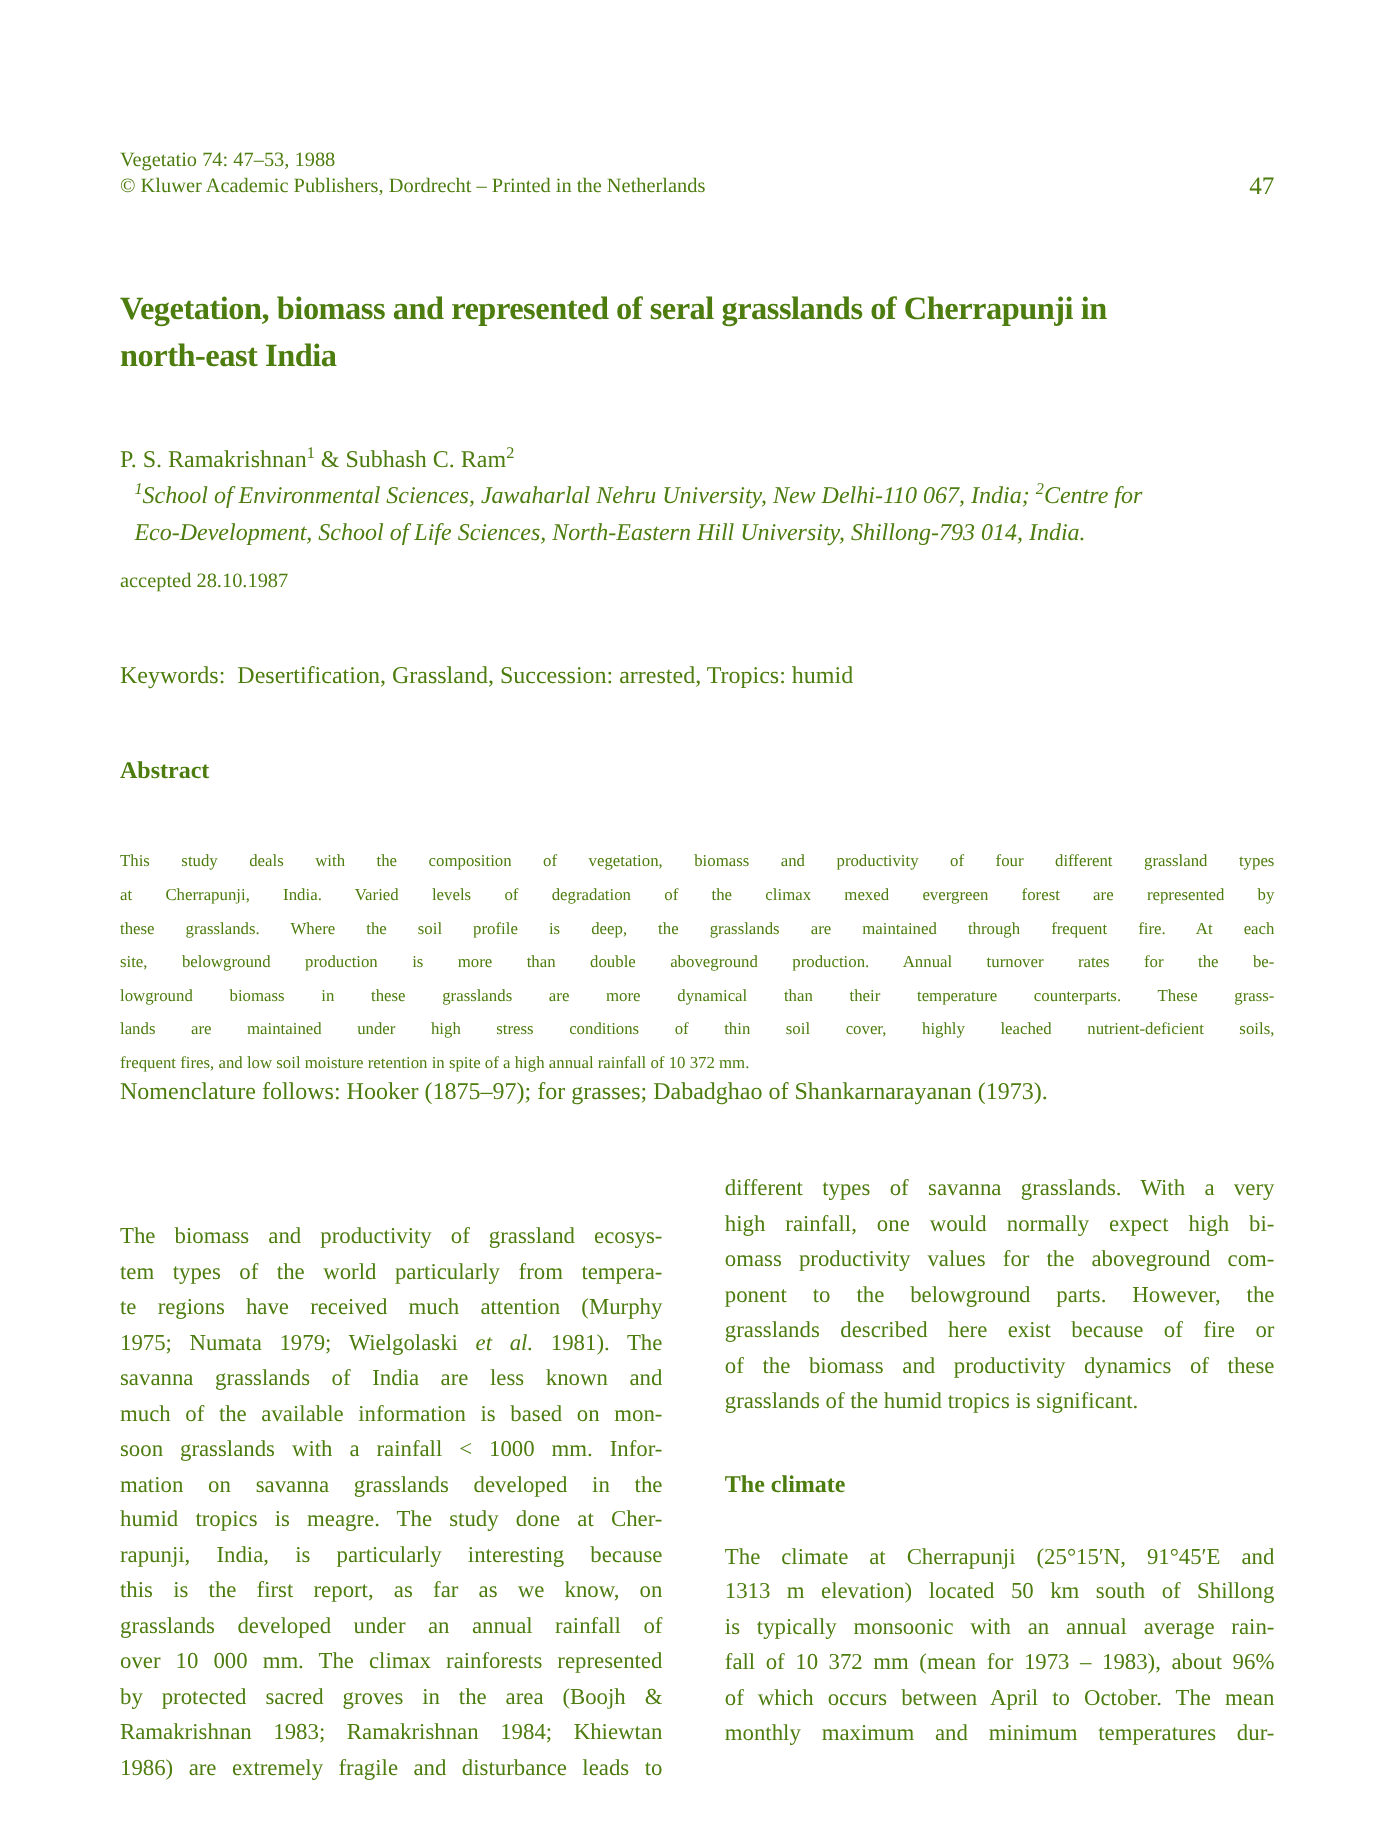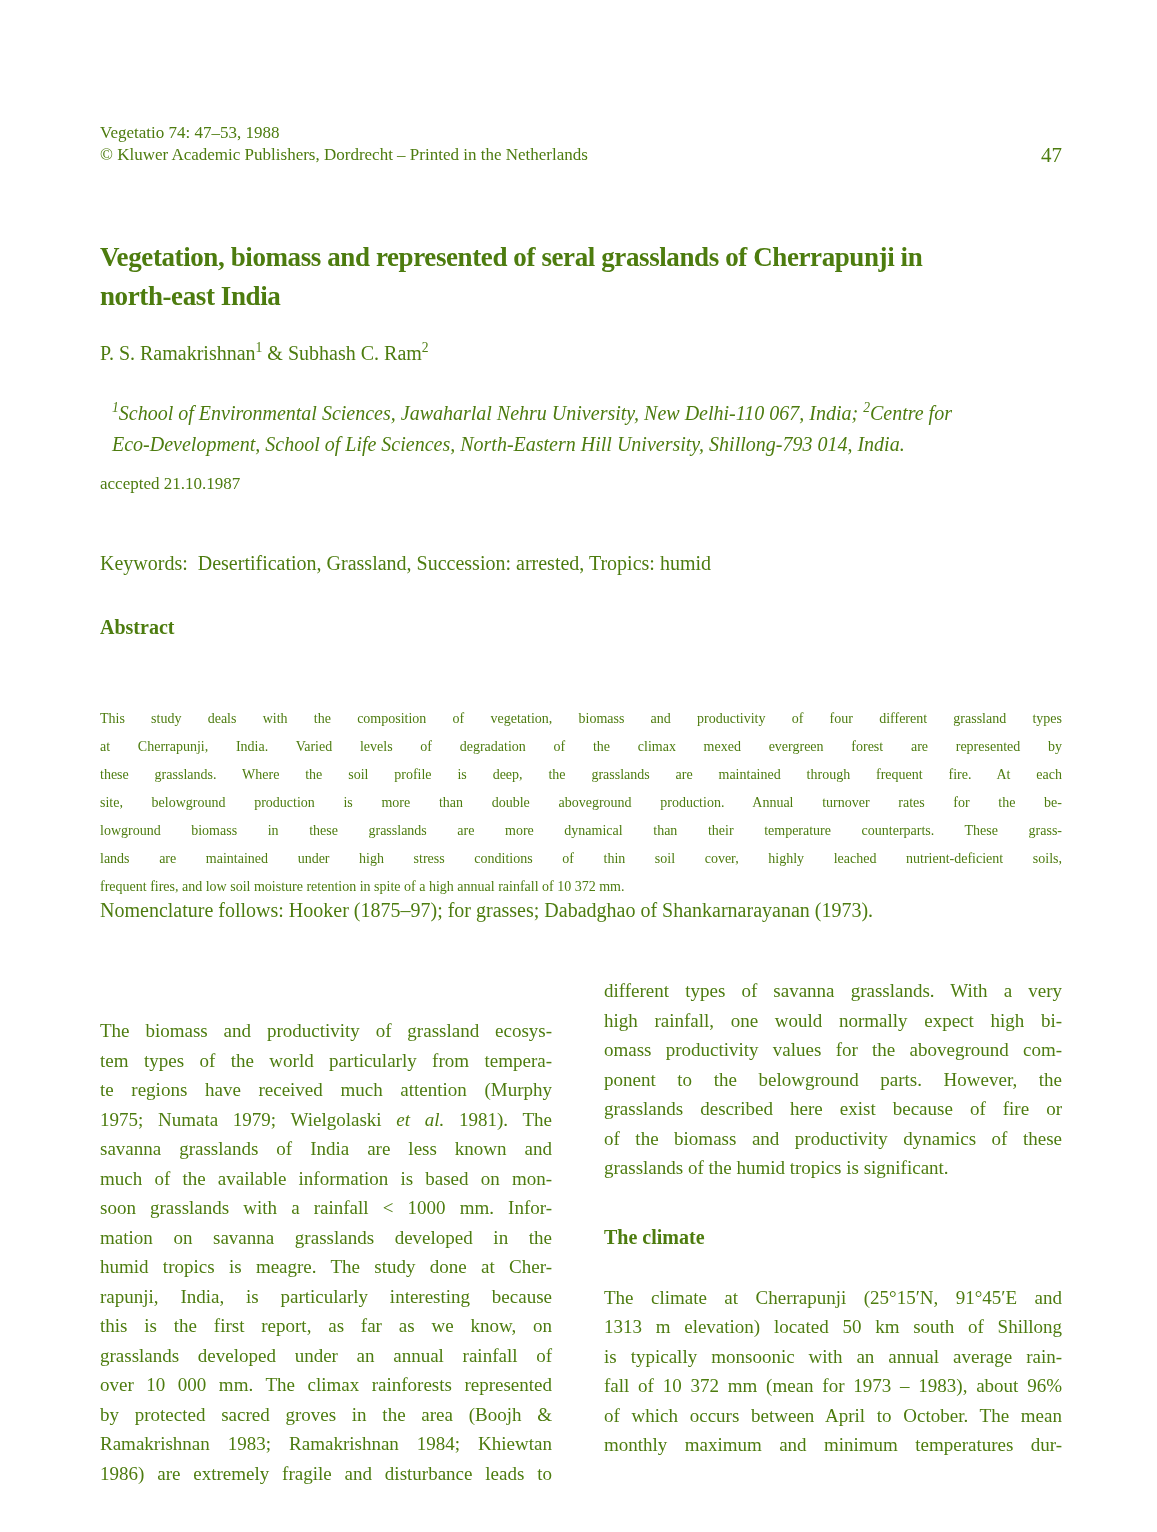--- a/index.html
+++ b/index.html
@@ -26,42 +26,42 @@
 
   
   .paper-title {
     position: absolute; left: 100px; top: 238px; width: 980px;
     font-size: 27px; font-weight: bold; line-height: 39px; letter-spacing: -0.4px;
   }
   .paper-title .line { white-space: nowrap; }
 
   
   .byline {
-    position: absolute; left: 100px; top: 342px; width: 962px;
+    position: absolute; left: 100px; top: 372px; width: 962px;
     font-size: 20px; white-space: nowrap;
   }
   .affiliation {
     position: absolute; left: 100px; top: 398px; width: 962px;
     font-size: 20px; font-style: italic; line-height: 31px; margin-left: 12px;
   }
   .affiliation .line { white-space: nowrap; }
 
   .accepted {
     position: absolute; left: 100px; top: 474px;
     font-size: 17px;
   }
 
   .keywords {
     position: absolute; left: 100px; top: 552px; width: 962px;
     font-size: 20px;
   }
   .keywords-label { margin-right: 10px; text-align: center; }
 
   .abstract-heading {
-    position: absolute; left: 100px; top: 616px;
+    position: absolute; left: 100px; top: 631px;
     font-size: 20px; font-weight: bold;
   }
   .abstract-body {
     position: absolute; left: 100px; top: 678px; width: 962px;
     font-size: 14px; line-height: 28px; margin-top: 27px;
   }
 
   .nomenclature {
     position: absolute; left: 100px; top: 899px; width: 962px;
     font-size: 20px;
@@ -99,21 +99,21 @@
       <div class="line">north-east India</div>
     </div>
 
   <div class="byline">P. S. Ramakrishnan<sup>1</sup> &amp; Subhash C. Ram<sup>2</sup></div>
 
   <div class="affiliation">
       <div class="line"><sup>1</sup>School of Environmental Sciences, Jawaharlal Nehru University, New Delhi-110 067, India; <sup>2</sup>Centre for</div>
       <div class="line">Eco-Development, School of Life Sciences, North-Eastern Hill University, Shillong-793 014, India.</div>
     </div>
 
-  <div class="accepted">accepted 21.10.1987</div>
+  <div class="accepted">accepted 28.10.1987</div>
 
   <div class="keywords">
     <span class="keywords-label">Keywords:</span><span>Desertification, Grassland, Succession: arrested, Tropics: humid</span>
   </div>
 
   <div class="abstract-heading">Abstract</div>
 
   <div class="abstract-body jlines">
       <div class="line">This study deals with the composition of vegetation, biomass and productivity of four different grassland types</div>
       <div class="line">at Cherrapunji, India. Varied levels of degradation of the climax mexed evergreen forest are represented by</div>

